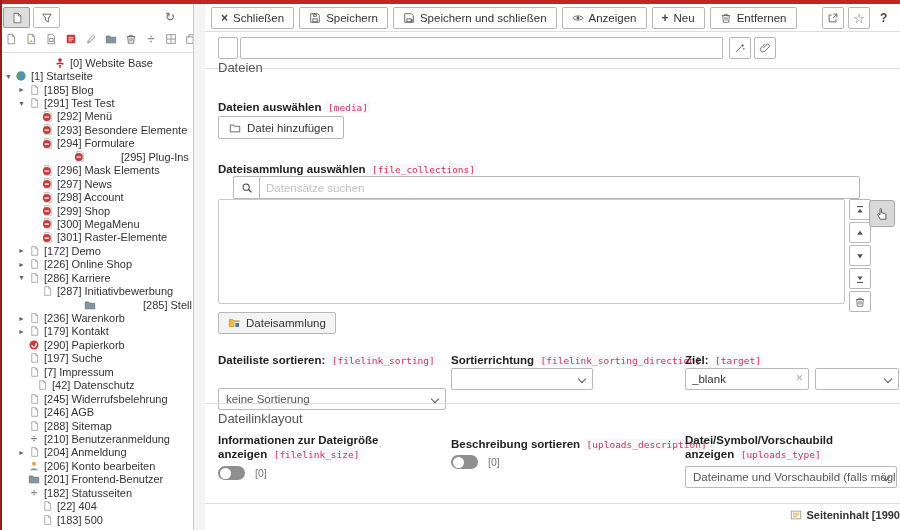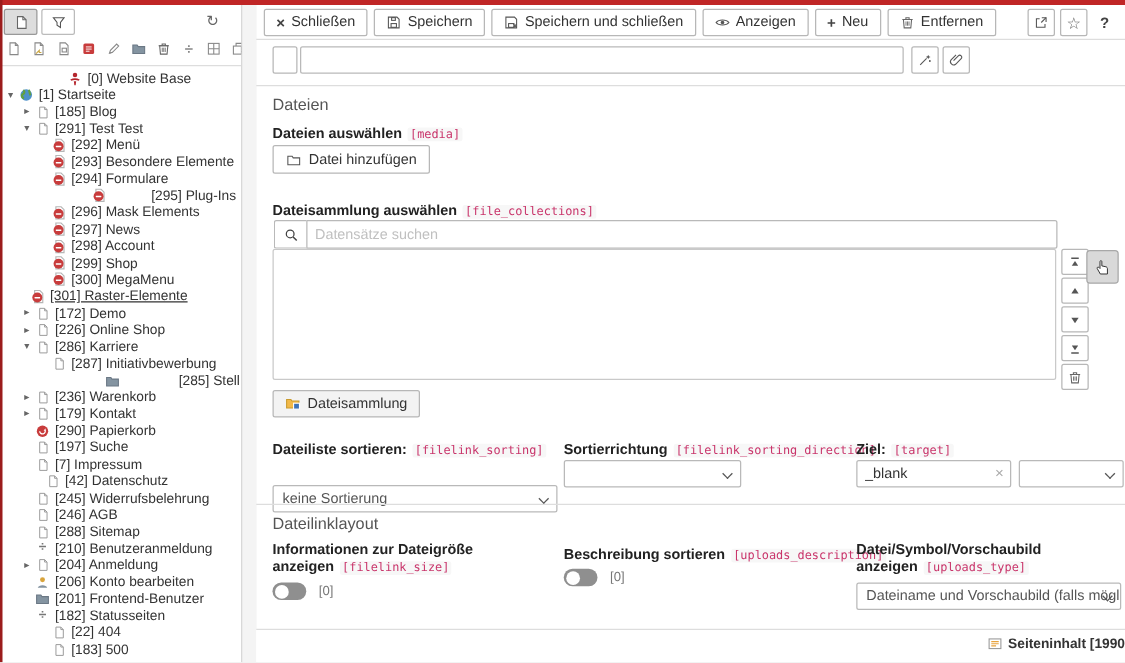--- a/index.html
+++ b/index.html
@@ -46,21 +46,21 @@
        box-sizing:border-box;font-family:inherit;outline:none;background:#fff;}
   .inp::placeholder{color:#c0c0c0;}
 
   .shead{position:absolute;font-size:13px;color:#555;}
   .flabel{font-weight:bold;font-size:11.5px;color:#222;}
   .code{font-family:"DejaVu Sans Mono",monospace;font-size:9.5px;color:#c9356b;background:#f7f7f7;padding:0 2px;border-radius:2px;}
   .lblrow{position:absolute;white-space:nowrap;}
 
   .add-btn{position:absolute;left:13px;top:112px;height:23px;display:flex;align-items:center;gap:6px;padding:0 10px;
         background:#fff;border:1px solid #b7b7b7;border-radius:2px;font-size:11.5px;color:#333;font-family:inherit;cursor:pointer;}
-  .search-group{position:absolute;left:14px;top:172px;width:627px;height:23px;display:flex;box-sizing:border-box;}
+  .search-group{position:absolute;left:28px;top:172px;width:627px;height:23px;display:flex;box-sizing:border-box;}
   .search-addon{width:26px;border:1px solid #b9b9b9;border-right:none;border-radius:2px 0 0 2px;background:#fff;
         display:flex;align-items:center;justify-content:center;box-sizing:border-box;}
   .search-input{flex:1;border-radius:0 2px 2px 0;height:23px;}
   .listbox{position:absolute;left:13px;top:195px;width:627px;height:105px;border:1px solid #c9c9c9;border-radius:2px;background:#fff;box-sizing:border-box;}
   .side-btns{position:absolute;left:644px;top:195px;display:flex;flex-direction:column;gap:2px;}
   .sbtn{width:22px;height:21px;background:#fff;border:1px solid #b7b7b7;border-radius:2px;display:flex;
         align-items:center;justify-content:center;padding:0;cursor:pointer;}
   .cursor-wrap{position:absolute;left:664px;top:196px;width:24px;height:25px;background:#d9d9d9;border:1px solid #a8a8a8;
         border-radius:3px;display:flex;align-items:center;justify-content:center;}
   .ds-btn{position:absolute;left:13px;top:308px;height:22px;display:flex;align-items:center;gap:6px;padding:0 9px;
@@ -306,21 +306,21 @@
           <span class="texp"></span>
           <span class="ticon">
             <svg viewBox="0 0 14 14" width="13" height="13" xmlns="http://www.w3.org/2000/svg">
               <path d="M4 1.5h4.5L11 4v8H4z" fill="#fff" stroke="#b5b5b5"></path>
               <circle cx="6.3" cy="7.6" r="4.3" fill="#c83c3c"></circle>
               <rect x="3.9" y="7" width="4.8" height="1.3" rx=".3" fill="#fff"></rect>
             </svg>
           </span>
           <span class="tlabel">[300] MegaMenu</span>
         </div>
-        <div class="trow" style="padding-left: 12px; text-decoration: underline;">
+        <div class="trow" style="padding-left: 29px;">
           <span class="texp"></span>
           <span class="ticon">
             <svg viewBox="0 0 14 14" width="13" height="13" xmlns="http://www.w3.org/2000/svg">
               <path d="M4 1.5h4.5L11 4v8H4z" fill="#fff" stroke="#b5b5b5"></path>
               <circle cx="6.3" cy="7.6" r="4.3" fill="#c83c3c"></circle>
               <rect x="3.9" y="7" width="4.8" height="1.3" rx=".3" fill="#fff"></rect>
             </svg>
           </span>
           <span class="tlabel">[301] Raster-Elemente</span>
         </div>
@@ -615,21 +615,21 @@
       </button>
     <button class="ibtn hdr-btn2">
         <span class="icon" id="hb-1">
           <svg viewBox="0 0 14 14" width="12" height="12" xmlns="http://www.w3.org/2000/svg">
             <path d="M4.5 7.5l4.4-4.4a1.9 1.9 0 012.7 2.7l-5.2 5.2a3 3 0 01-4.2-4.2L6.8 2.2" fill="none" stroke="#555"></path>
           </svg>
         </span>
       </button>
     <div class="divider" style="top:64px"></div>
 
-    <div class="shead" style="left:13px;top:72px">Dateien</div>
+    <div class="shead" style="left:13px;top:56px">Dateien</div>
 
     <div class="lblrow" style="left:13px;top:93px">
       <span class="flabel">Dateien auswählen</span>
       <span class="code">[media]</span>
     </div>
     <button class="add-btn">
       <span class="icon" id="af-icon">
           <svg viewBox="0 0 14 14" width="12" height="12" xmlns="http://www.w3.org/2000/svg">
             <path d="M1.5 3.5h4l1 1.5h6v6.5h-11z" fill="none" stroke="#555"></path>
           </svg>

